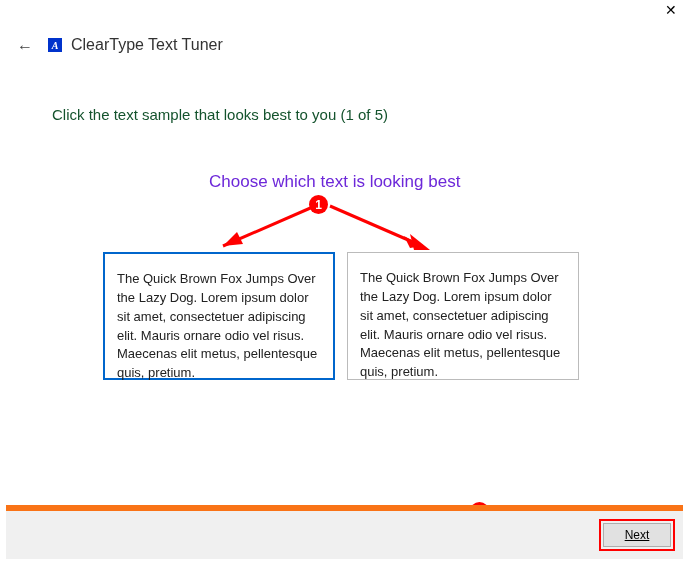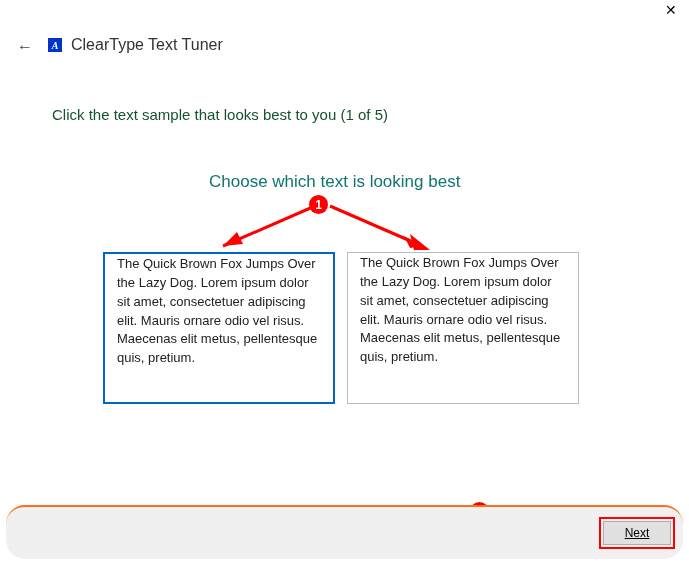--- a/index.html
+++ b/index.html
@@ -60,21 +60,21 @@
     .heading {
       color: #14532d;
       font-size: 15px;
       font-weight: 400;
       padding: 48px 0 0 52px;
     }
     .annotation-text {
       position: absolute;
       top: 172px;
       left: 209px;
-      color: #0f766e;
+      color: #6d28d9;
       font-size: 17px;
       font-weight: 400;
     }
     .marker {
       position: absolute;
       width: 19px; height: 19px;
       border-radius: 50%;
       background: #ff0000;
       color: #fff;
       font-size: 12px;
@@ -91,47 +91,46 @@
     }
     .samples {
       display: flex;
       gap: 12px;
       position: absolute;
       top: 252px;
       left: 103px;
     }
     .sample-box {
       width: 232px;
-      height: 152px;
-      padding: 1px 12px;
+      height: 128px;
+      padding: 16px 12px;
       font-size: 13px;
       line-height: 1.45;
       color: #222;
       cursor: pointer;
     }
     .sample-selected {
       border: 2px solid #0066cc;
     }
     .sample-unselected {
       border: 1px solid #bbb;
     }
     .footer {
       position: absolute;
       bottom: 6px;
       right: 6px;
       left: 6px;
       height: 54px;
-      border-top: 2px solid #f97316;
+      border-top: 6px solid #f97316;
       background: #f0f0f0;
       display: flex;
       justify-content: flex-end;
       align-items: center;
       gap: 10px;
       padding-right: 12px;
-      border-radius: 19px;
     }
     .btn {
       min-width: 68px;
       height: 24px;
       font-size: 12px;
       background: #e1e1e1;
       border: 1px solid #adadad;
       cursor: pointer;
       padding: 0 12px;
     }

